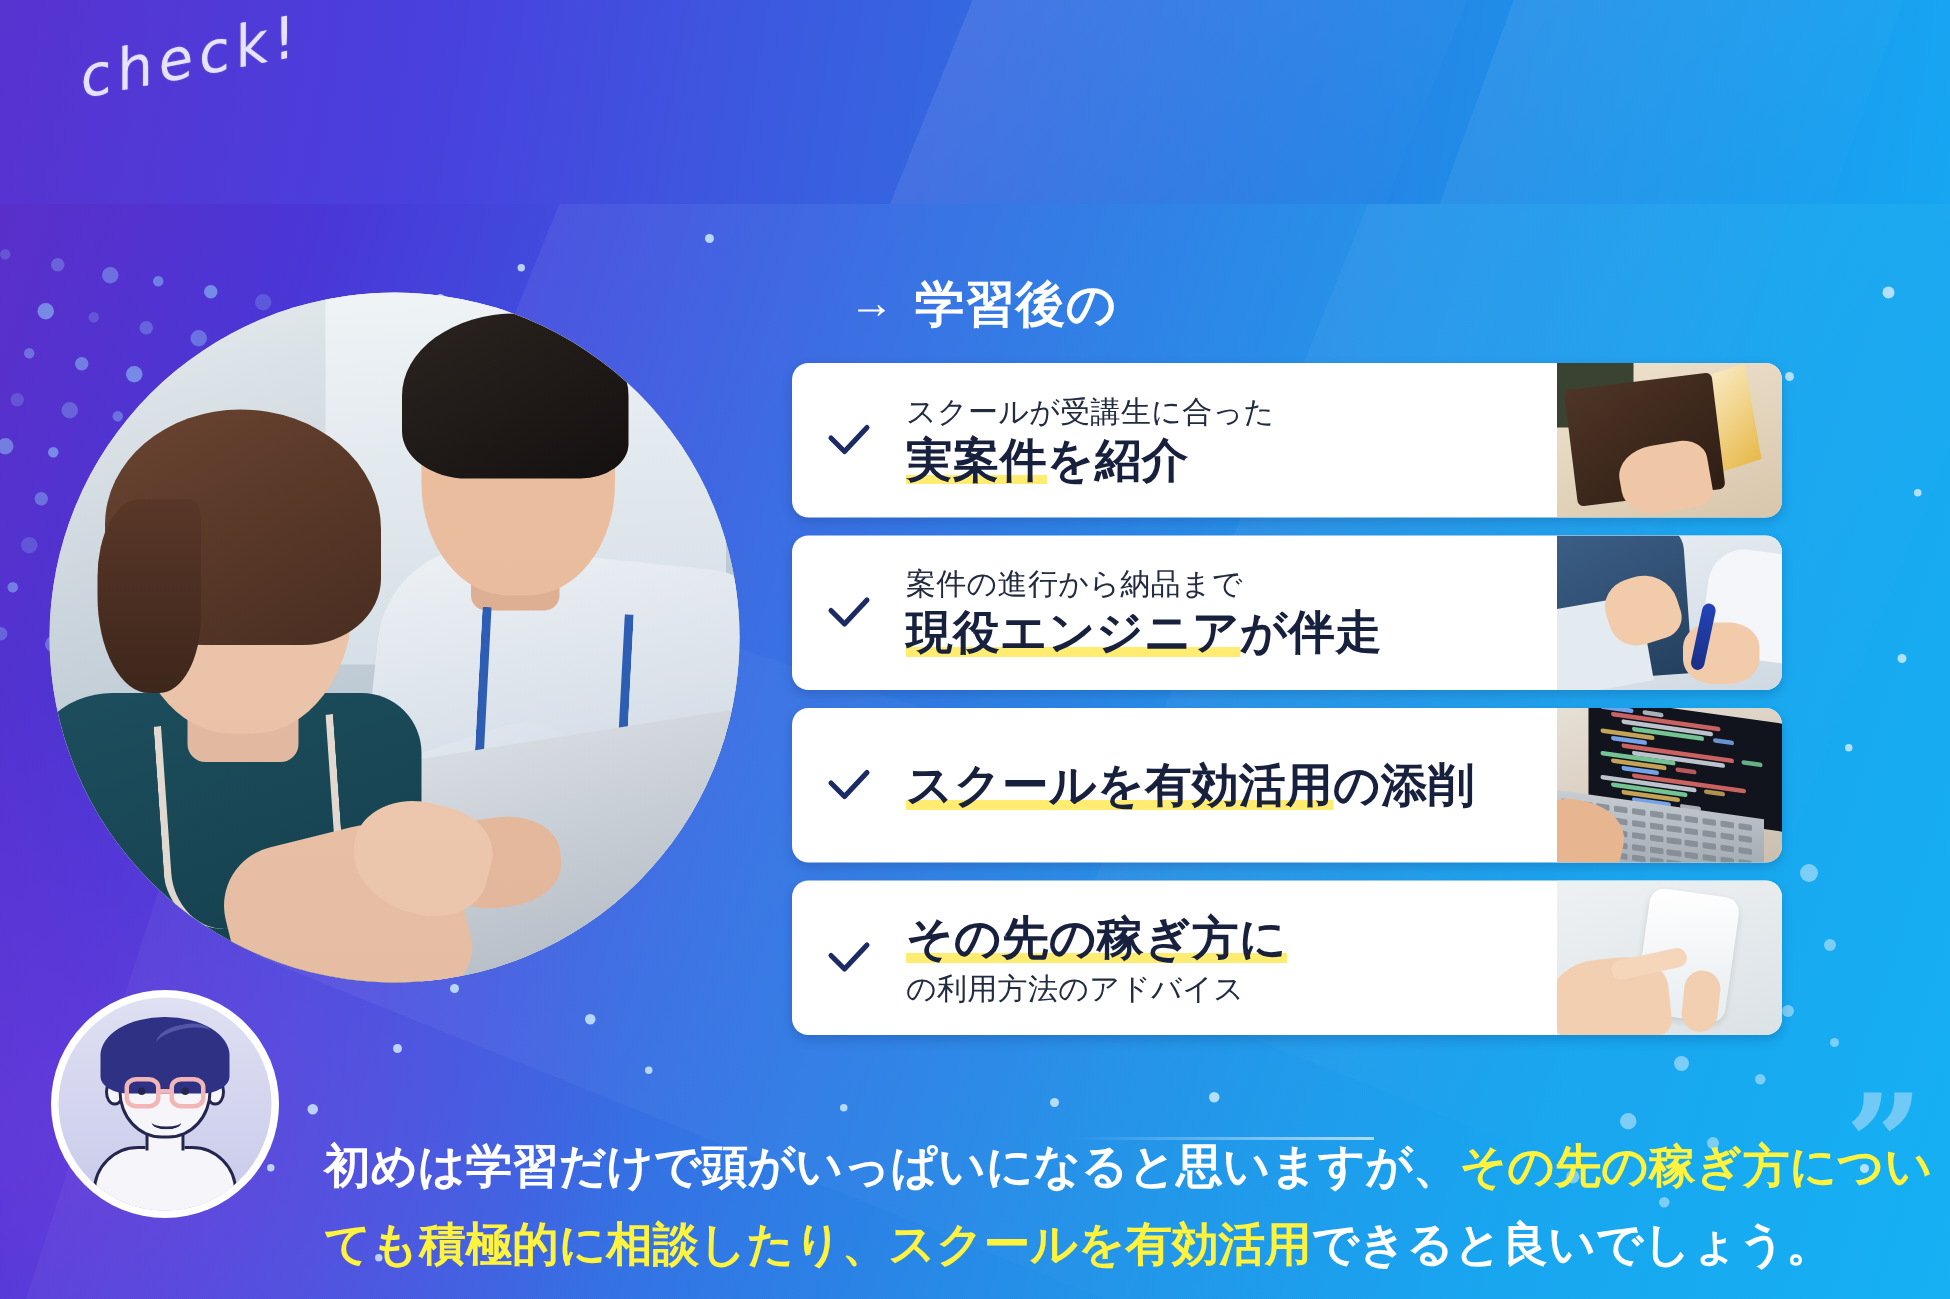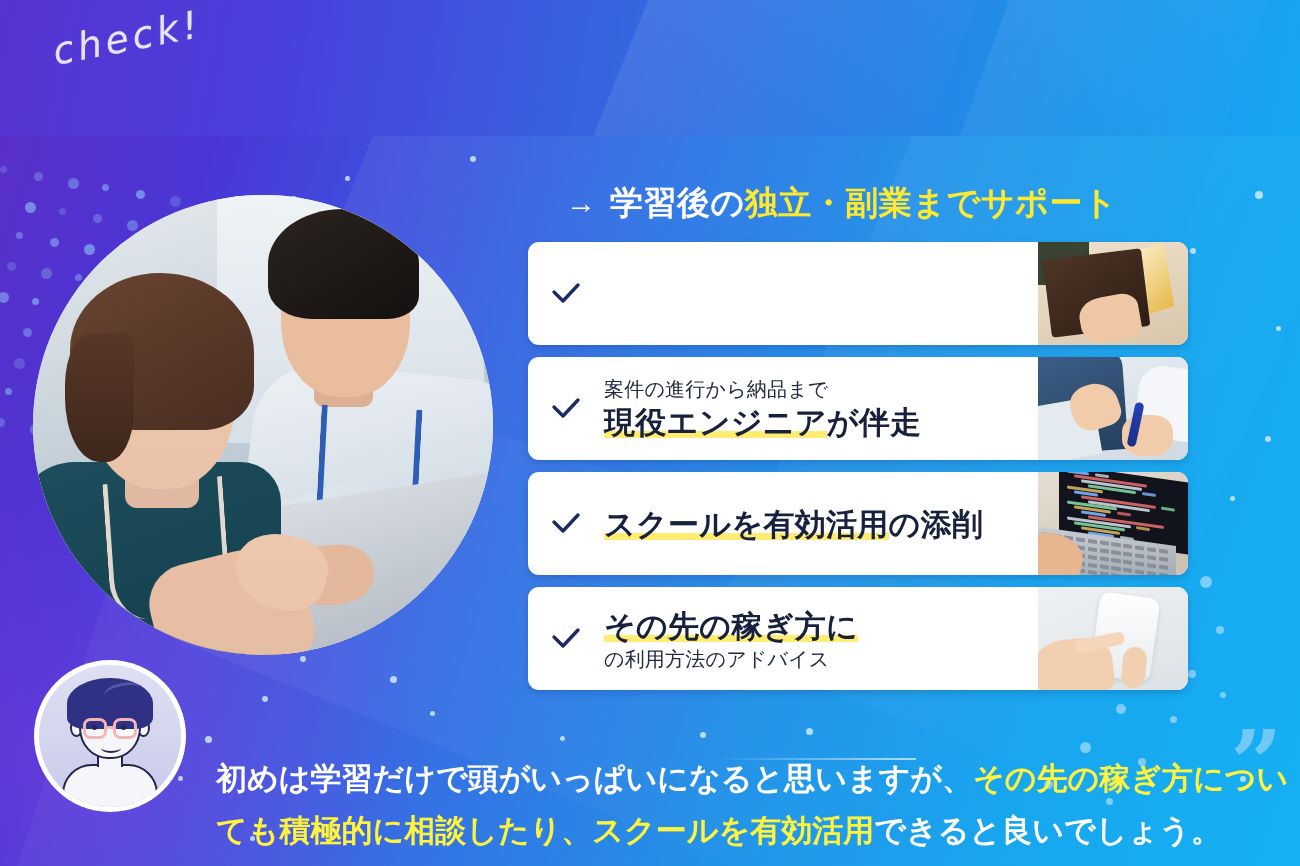--- a/index.html
+++ b/index.html
@@ -422,32 +422,33 @@
         <div class="av-mouth"></div>
       </div>
     </div>
     <div class="avatar-cap">
     </div>
   </div>
 
   <div class="subtitle">
     <span class="arrow-ico">→</span>
     <span class="sub-white">学習後の</span>
-    <span class="sub-yellow">独立・副業までサポート</span>
   </div>
 
   <div class="cards">
 
     <div class="card">
       <div class="chk">
         <svg viewBox="0 0 36 36">
             <path d="M6 16 L15 25 L30 9" fill="none" stroke="#1c2b63" stroke-width="3.4" stroke-linecap="round" stroke-linejoin="round"></path>
           </svg>
       </div>
       <div class="ctext">
+        <div class="small-line">スクールが受講生に合った</div>
+        <div class="big-line"><span class="hl">実案件</span><span>を紹介</span></div>
       </div>
       <div class="thumb t1">
         <div class="sleeve"></div>
           <div class="pg"></div>
           <div class="nb"></div>
           <div class="hand"></div>
       </div>
     </div>
 
     <div class="card">

